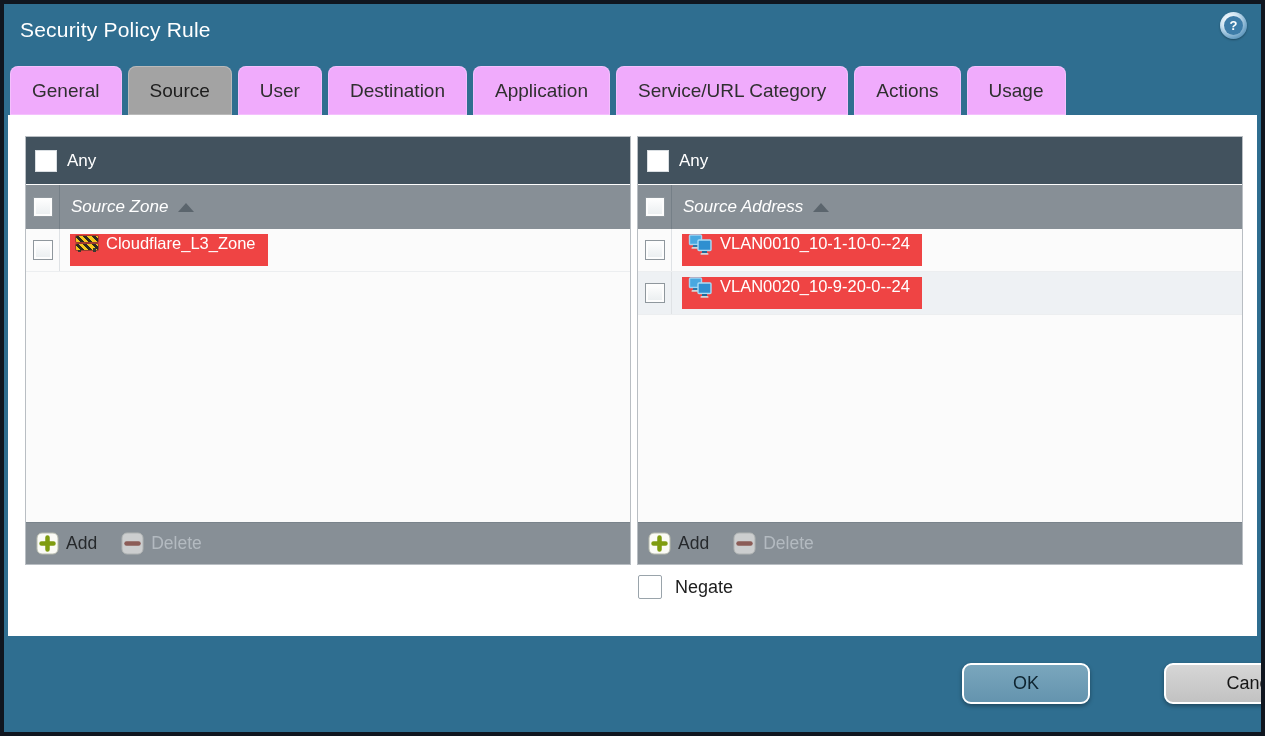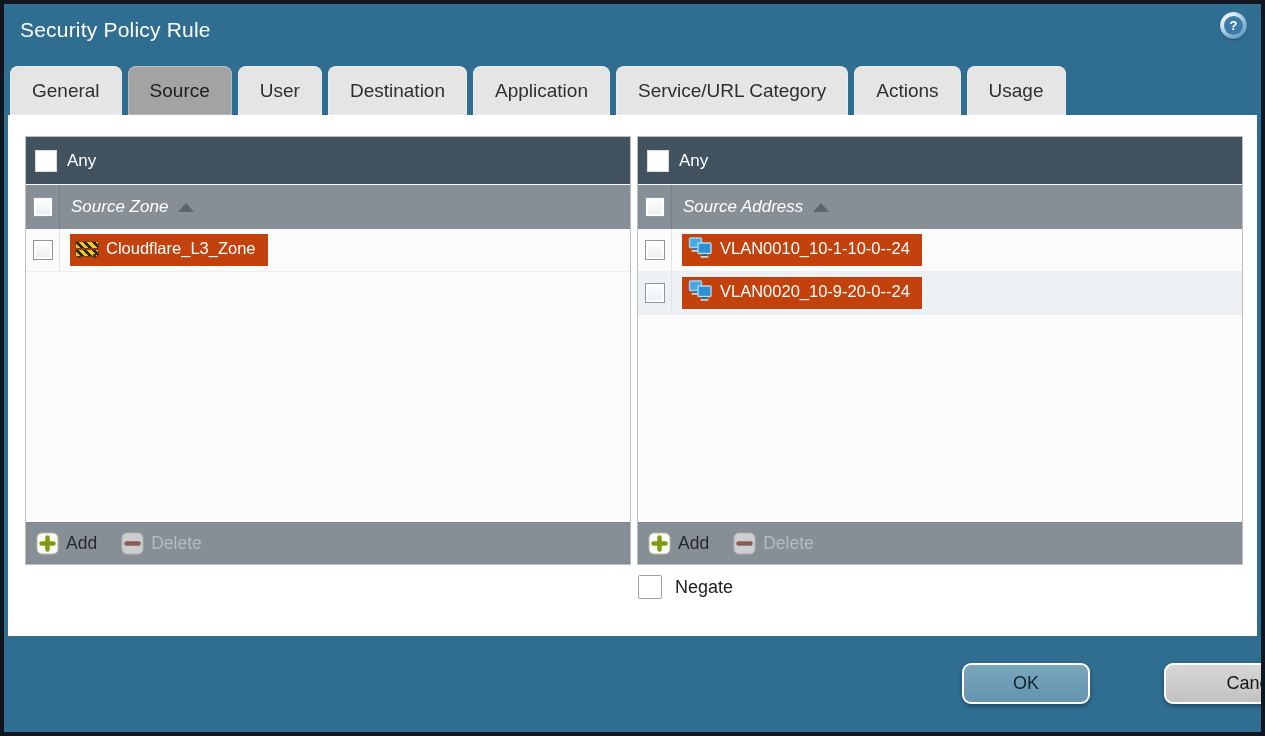--- a/index.html
+++ b/index.html
@@ -16,21 +16,21 @@
   .title { position:absolute; left:16px; top:14px; color:#ffffff; font-size:21px; letter-spacing:.2px; }
   .help { position:absolute; right:14px; top:8px; width:27px; height:27px; border-radius:50%;
           background:radial-gradient(circle at 35% 30%, #ffffff 0%, #cfe4f2 35%, #6fa3c6 70%, #3a7399 100%);
           display:flex; align-items:center; justify-content:center; cursor:pointer;
           box-shadow:0 1px 2px rgba(0,0,0,.35); }
   .help-inner { width:19px; height:19px; border-radius:50%; background:#3d7ca8;
           color:#fff; font-size:13px; font-weight:bold; display:flex; align-items:center; justify-content:center; }
 
   
   .tabs { position:absolute; left:6px; top:62px; height:49px; display:flex; gap:6px; }
-  .tab { height:49px; line-height:49px; padding:0 22px; background:#e5e5e5; color:#2f2f2f;
+  .tab { height:49px; line-height:49px; padding:0 22px; background:#f0abfc; color:#2f2f2f;
          font-size:19px; border-radius:8px 8px 0 0; cursor:pointer; white-space:nowrap;
          box-shadow:inset 0 0 0 1px rgba(255,255,255,.25); }
   .tab.active { background:#a3a3a3; color:#1d1d1d; position:relative; z-index:3; }
 
   
   .content { position:absolute; left:4px; top:111px; width:1249px; height:521px; background:#ffffff; z-index:2; }
 
   .panel { position:absolute; top:21px; width:606px; height:429px; display:flex; flex-direction:column;
            border:1px solid #b9bec3; }
   .panel.left  { left:17px; }
@@ -51,22 +51,22 @@
 
   .cb { display:inline-block; cursor:pointer; }
   .cb-any { width:22px; height:22px; background:#ffffff; border:1px solid #d9dee2; }
   .cb-row { width:20px; height:20px; background:linear-gradient(#ffffff,#e9edef);
             border:1px solid #8f979d; box-shadow:inset 0 0 0 2px #fdfdfd; }
 
   .pbody { flex:1 1 auto; background:#fbfbfb; overflow:hidden; }
   .row { height:43px; display:flex; align-items:center; border-bottom:1px solid #eceef0; cursor:pointer; }
   .row.alt { background:#eef1f4; }
 
-  .pill { margin-left:10px; height:32px; background:#c2410c; color:#ffffff; font-size:16.5px;
-          display:inline-flex; align-items:flex-end; padding:0 12px 8px 5px; cursor:pointer; }
+  .pill { margin-left:10px; height:32px; background:#ef4444; color:#ffffff; font-size:16.5px;
+          display:inline-flex; align-items:flex-start; padding:0 12px 0 5px; cursor:pointer; }
   .pill .label { margin-left:7px; white-space:nowrap; }
 
   
   .zone-icon { position:relative; width:24px; height:18px; display:inline-block; flex:0 0 auto; }
   .zbar { position:absolute; left:1px; width:22px; height:6px; border-radius:1px;
           background:repeating-linear-gradient(45deg,#f6c71d 0 3px,#2a2a22 3px 6px); box-shadow:0 0 0 1px rgba(60,50,20,.45); }
   .zbar.b1 { top:2px; } .zbar.b2 { top:10px; }
   .zone-icon::before, .zone-icon::after { content:""; position:absolute; bottom:0; width:3px; height:4px; background:#3b3b33; }
   .zone-icon::before { left:3px; } .zone-icon::after { right:3px; }
 

